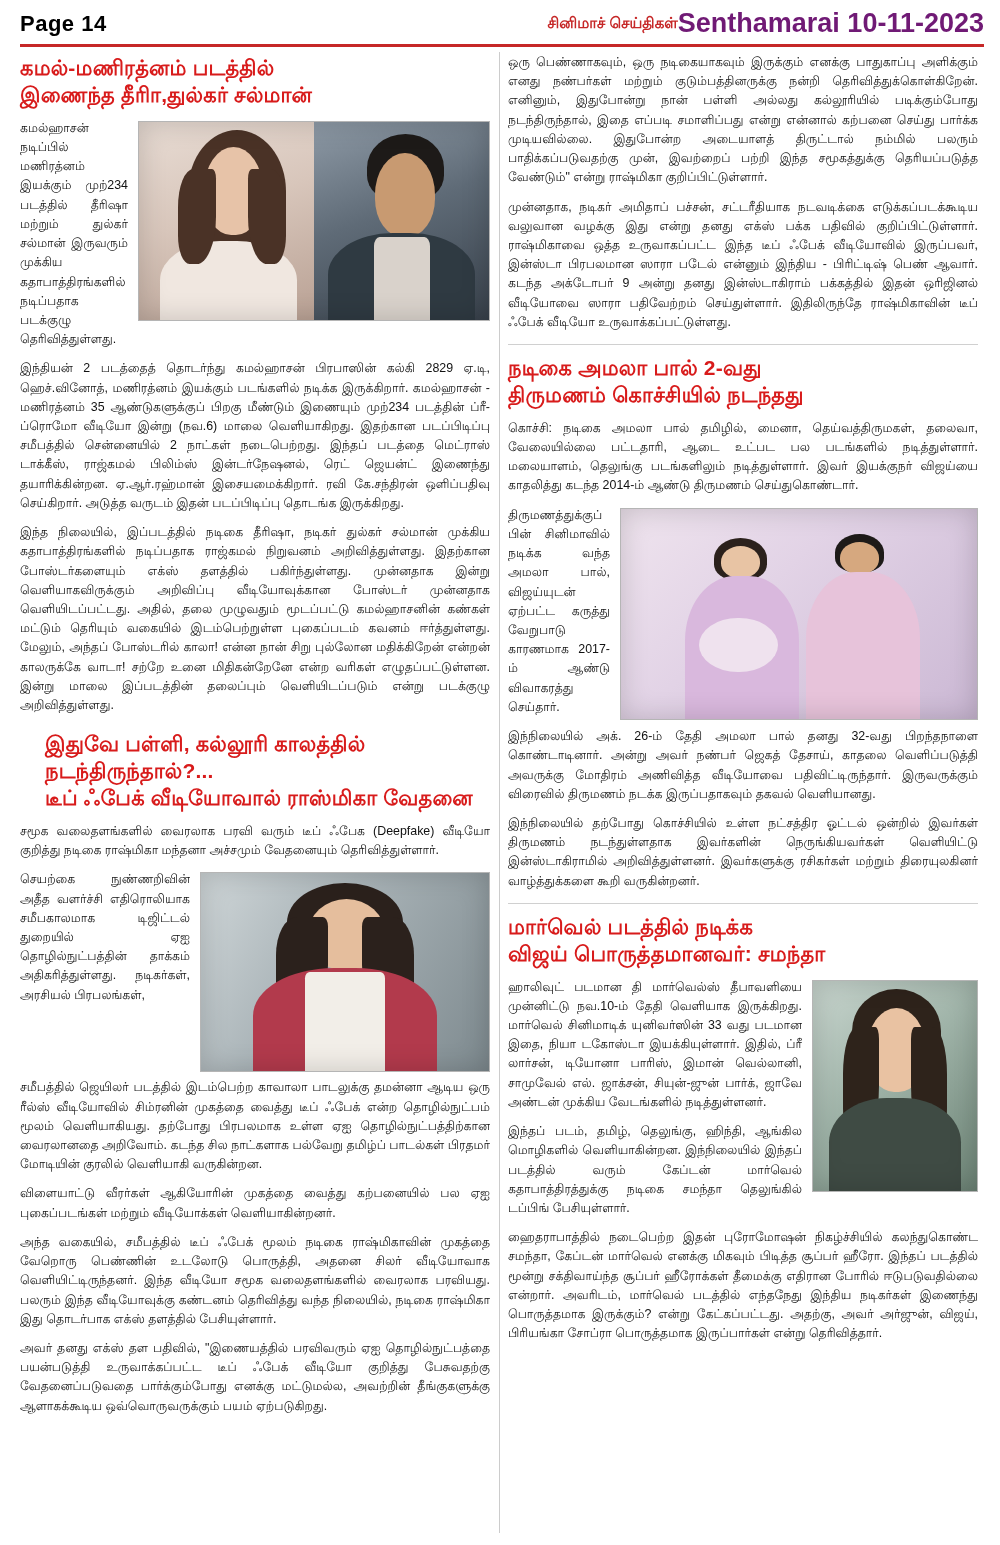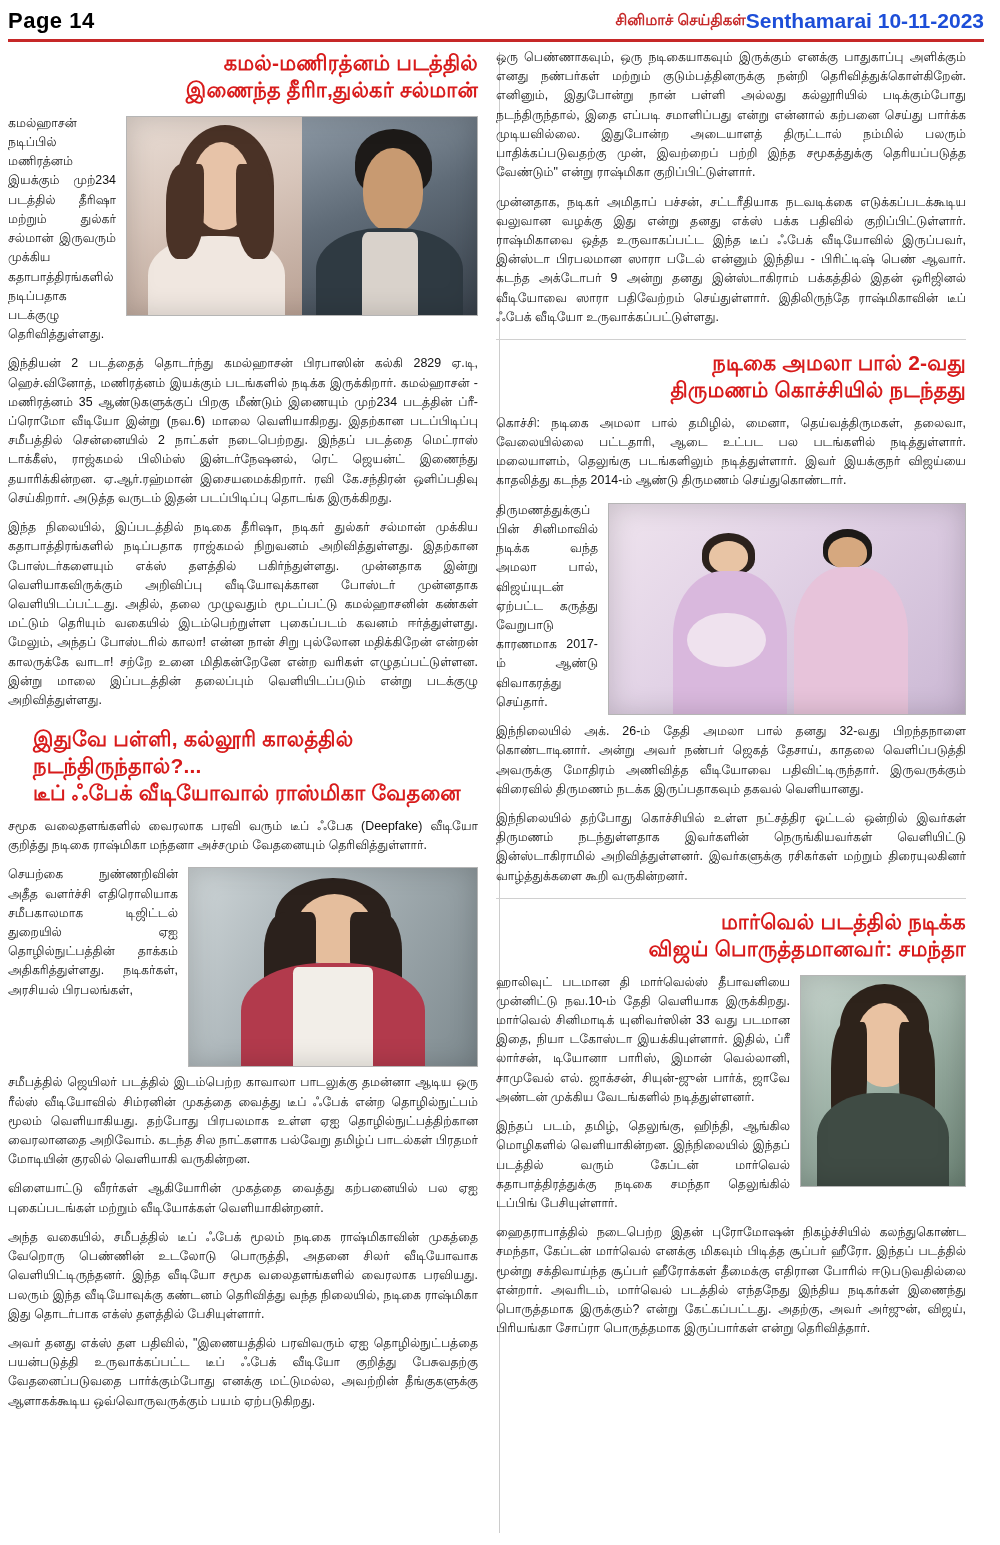--- a/index.html
+++ b/index.html
@@ -11,21 +11,21 @@
   body {
     width: 1000px;
     height: 1545px;
     font-family: "Liberation Sans", sans-serif;
     color: #000;
     position: relative;
   }
   .page {
     width: 1000px;
     height: 1545px;
-    padding: 8px 16px 10px 8px;
+    padding: 8px 16px 10px 20px;
     position: relative;
   }
 
   
   .masthead {
     display: flex;
     align-items: center;
     justify-content: space-between;
     border-bottom: 3px solid #c62828;
     padding-bottom: 5px;
@@ -38,23 +38,23 @@
     letter-spacing: 0.5px;
   }
   .masthead-center {
     font-size: 15px;
     font-weight: bold;
     color: #c62828;
     text-align: right;
     flex: 1;
   }
   .masthead-right {
-    font-size: 21px;
-    font-weight: bold;
-    color: #1d4ed8;
+    font-size: 27px;
+    font-weight: bold;
+    color: #701a75;
     white-space: nowrap;
   }
 
   
   .columns {
     display: flex;
     gap: 18px;
     align-items: flex-start;
   }
   .col {
@@ -67,21 +67,21 @@
     top: 52px;
     bottom: 12px;
     width: 1px;
     background: #cccccc;
   }
 
   
   .headline {
     color: #d81b1b;
     font-weight: bold;
-    text-align: right;
+    text-align: left;
     line-height: 1.28;
     font-size: 21px;
     margin: 2px 0 10px 0;
     letter-spacing: 0.2px;
   }
   .headline.left-align { text-align: left; margin-left: 25px; }
   .headline-rule {
     border: none;
     border-top: 1px solid #d0d0d0;
     margin: 12px 0 10px 0;

